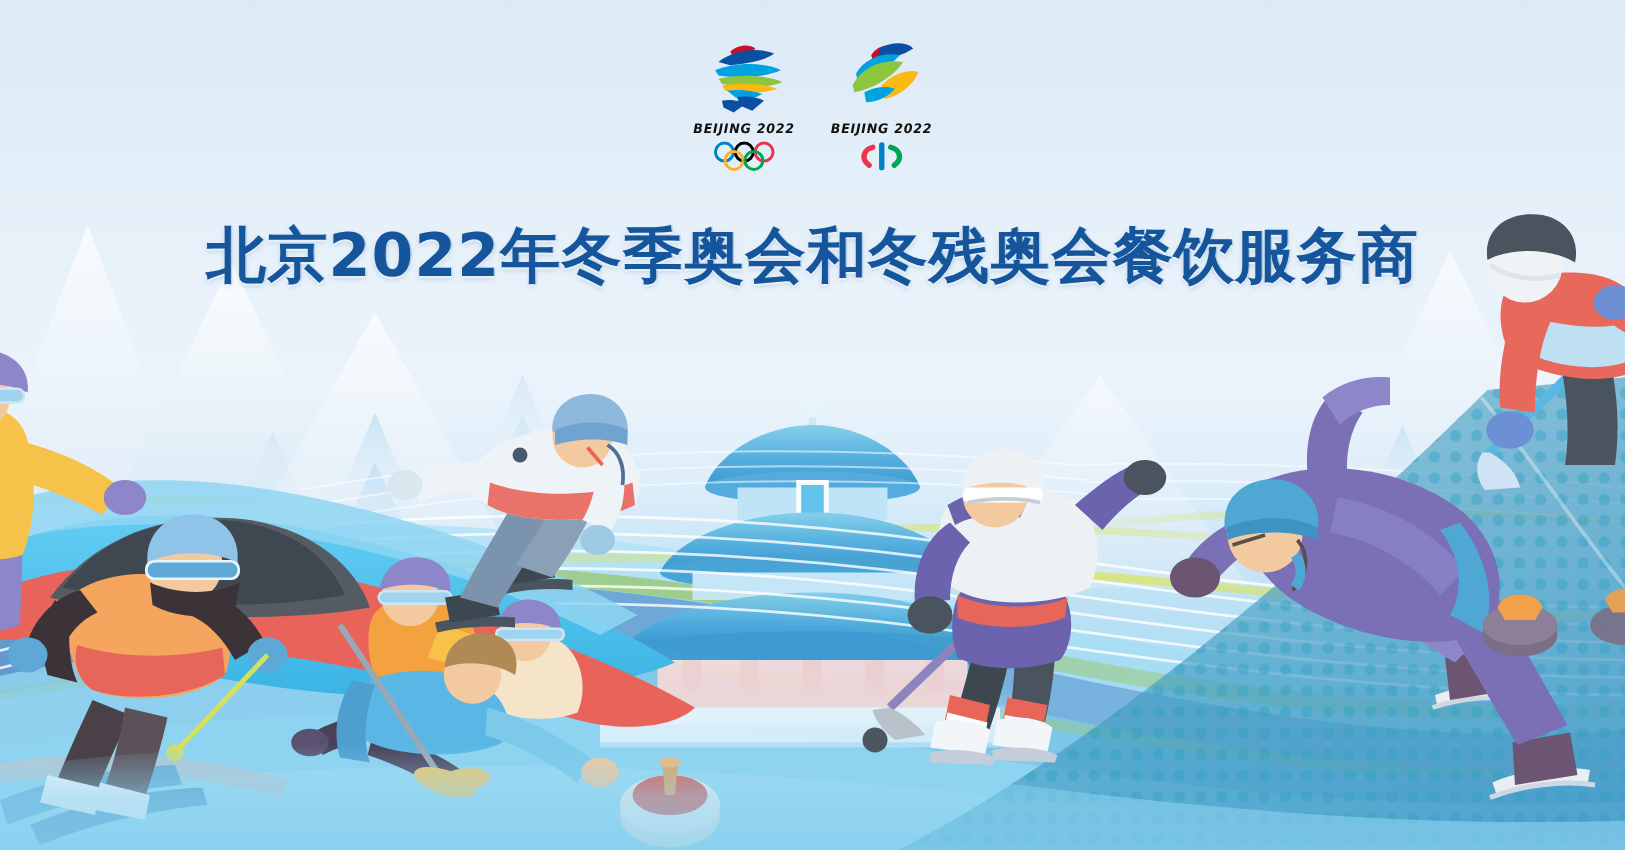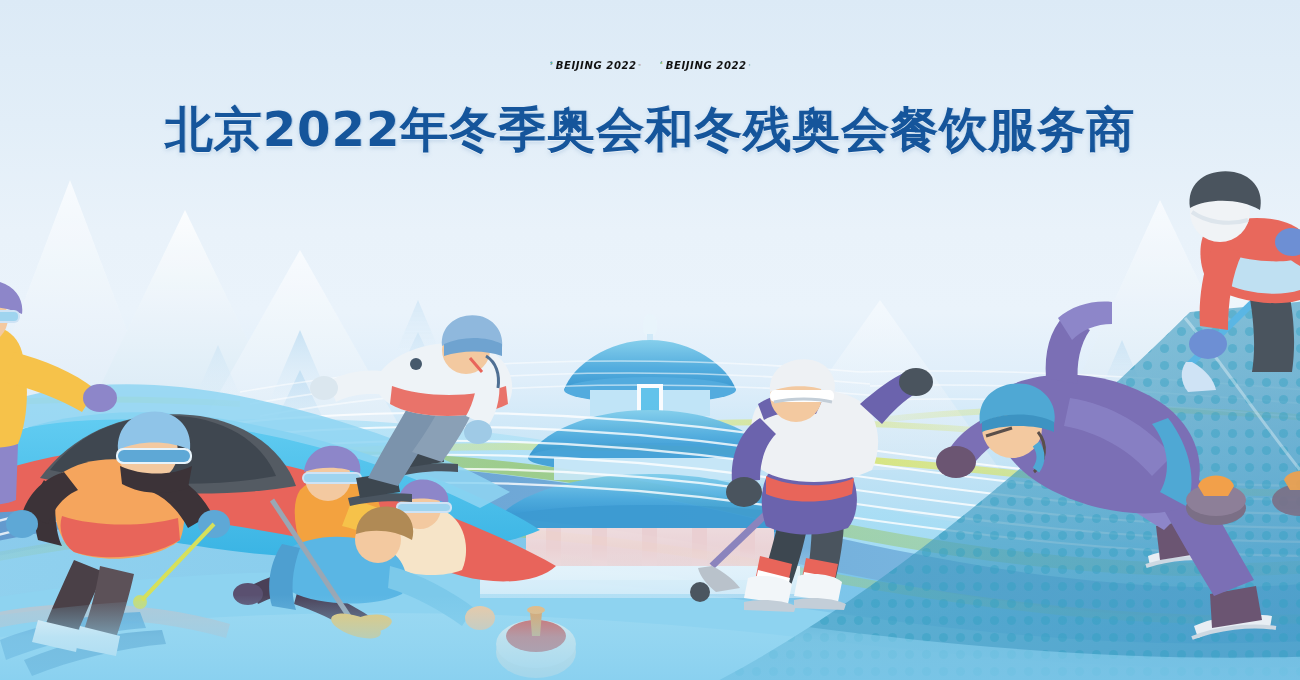--- a/index.html
+++ b/index.html
@@ -15,32 +15,32 @@
   .layer{ position:absolute; inset:0; }
   .layer svg{ display:block; width:100%; height:100%; }
 
   
   #header{
     position:absolute; left:0; right:0; top:0; height:220px;
     display:flex; flex-direction:column; align-items:center;
     pointer-events:none; z-index:40;
   }
   #emblems{ display:flex; gap:18px; align-items:flex-start; margin-top:32px; }
-  .emblem{ width:92px; display:flex; flex-direction:row; align-items:center;text-align:right; }
+  .emblem{ width:92px; display:flex; flex-direction:column; align-items:center;text-align:right; }
   .emblem .mark{ width:82px; height:62px; }
   .emblem .wordmark{
     font-family:"DejaVu Sans", sans-serif;
     font-size:10.5px; font-weight:700; font-style:italic;
     letter-spacing:.6px; color:#111; margin-top:3px; white-space:nowrap;
     transform:scaleX(.96);
   }
   .emblem .sym{ margin-top:4px; height:24px; }
 
   #title{
-    margin-top:4px;
+    margin-top:36px;
     font-family:"DejaVu Sans","Liberation Sans",sans-serif;
     font-size:48px; font-weight:700; letter-spacing:1px;
     color:#15559b; white-space:nowrap;
     text-shadow: 0 1px 0 rgba(255,255,255,.55), 1px 0 0 rgba(140,180,220,.5), 0 2px 4px rgba(120,160,200,.35);
   }
 </style>
 </head>
 <body>
 
 <div id="banner">

